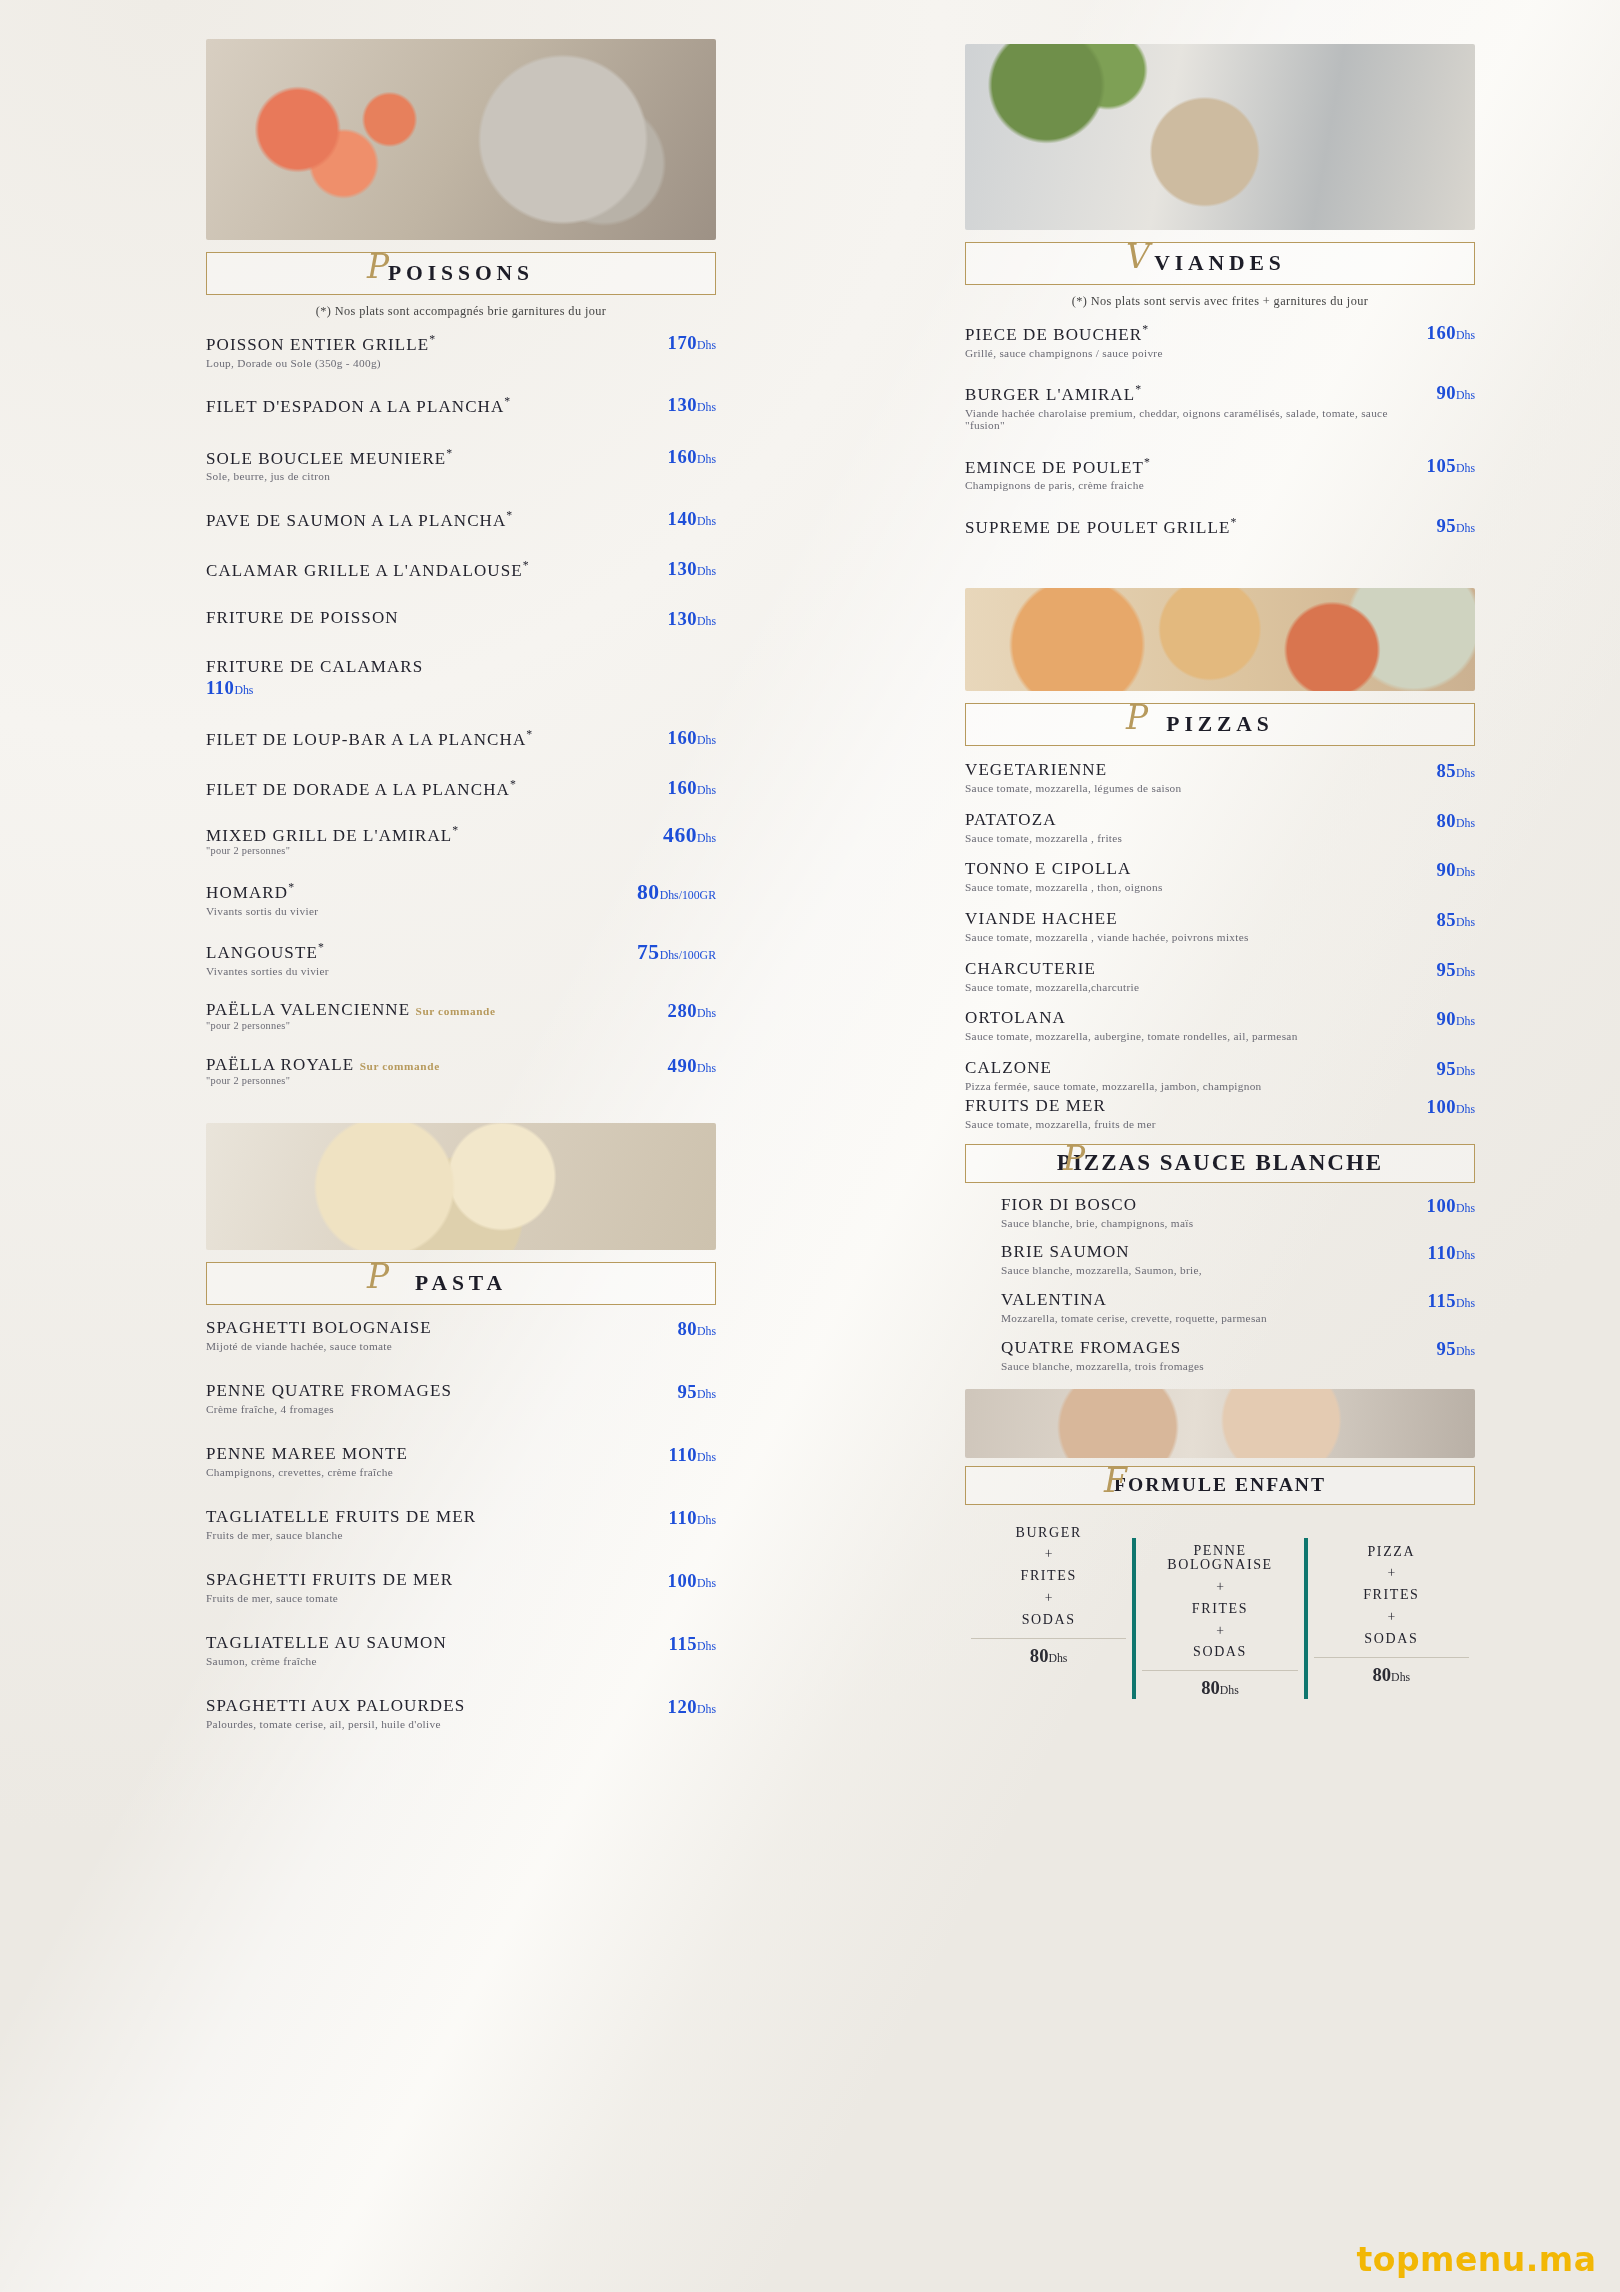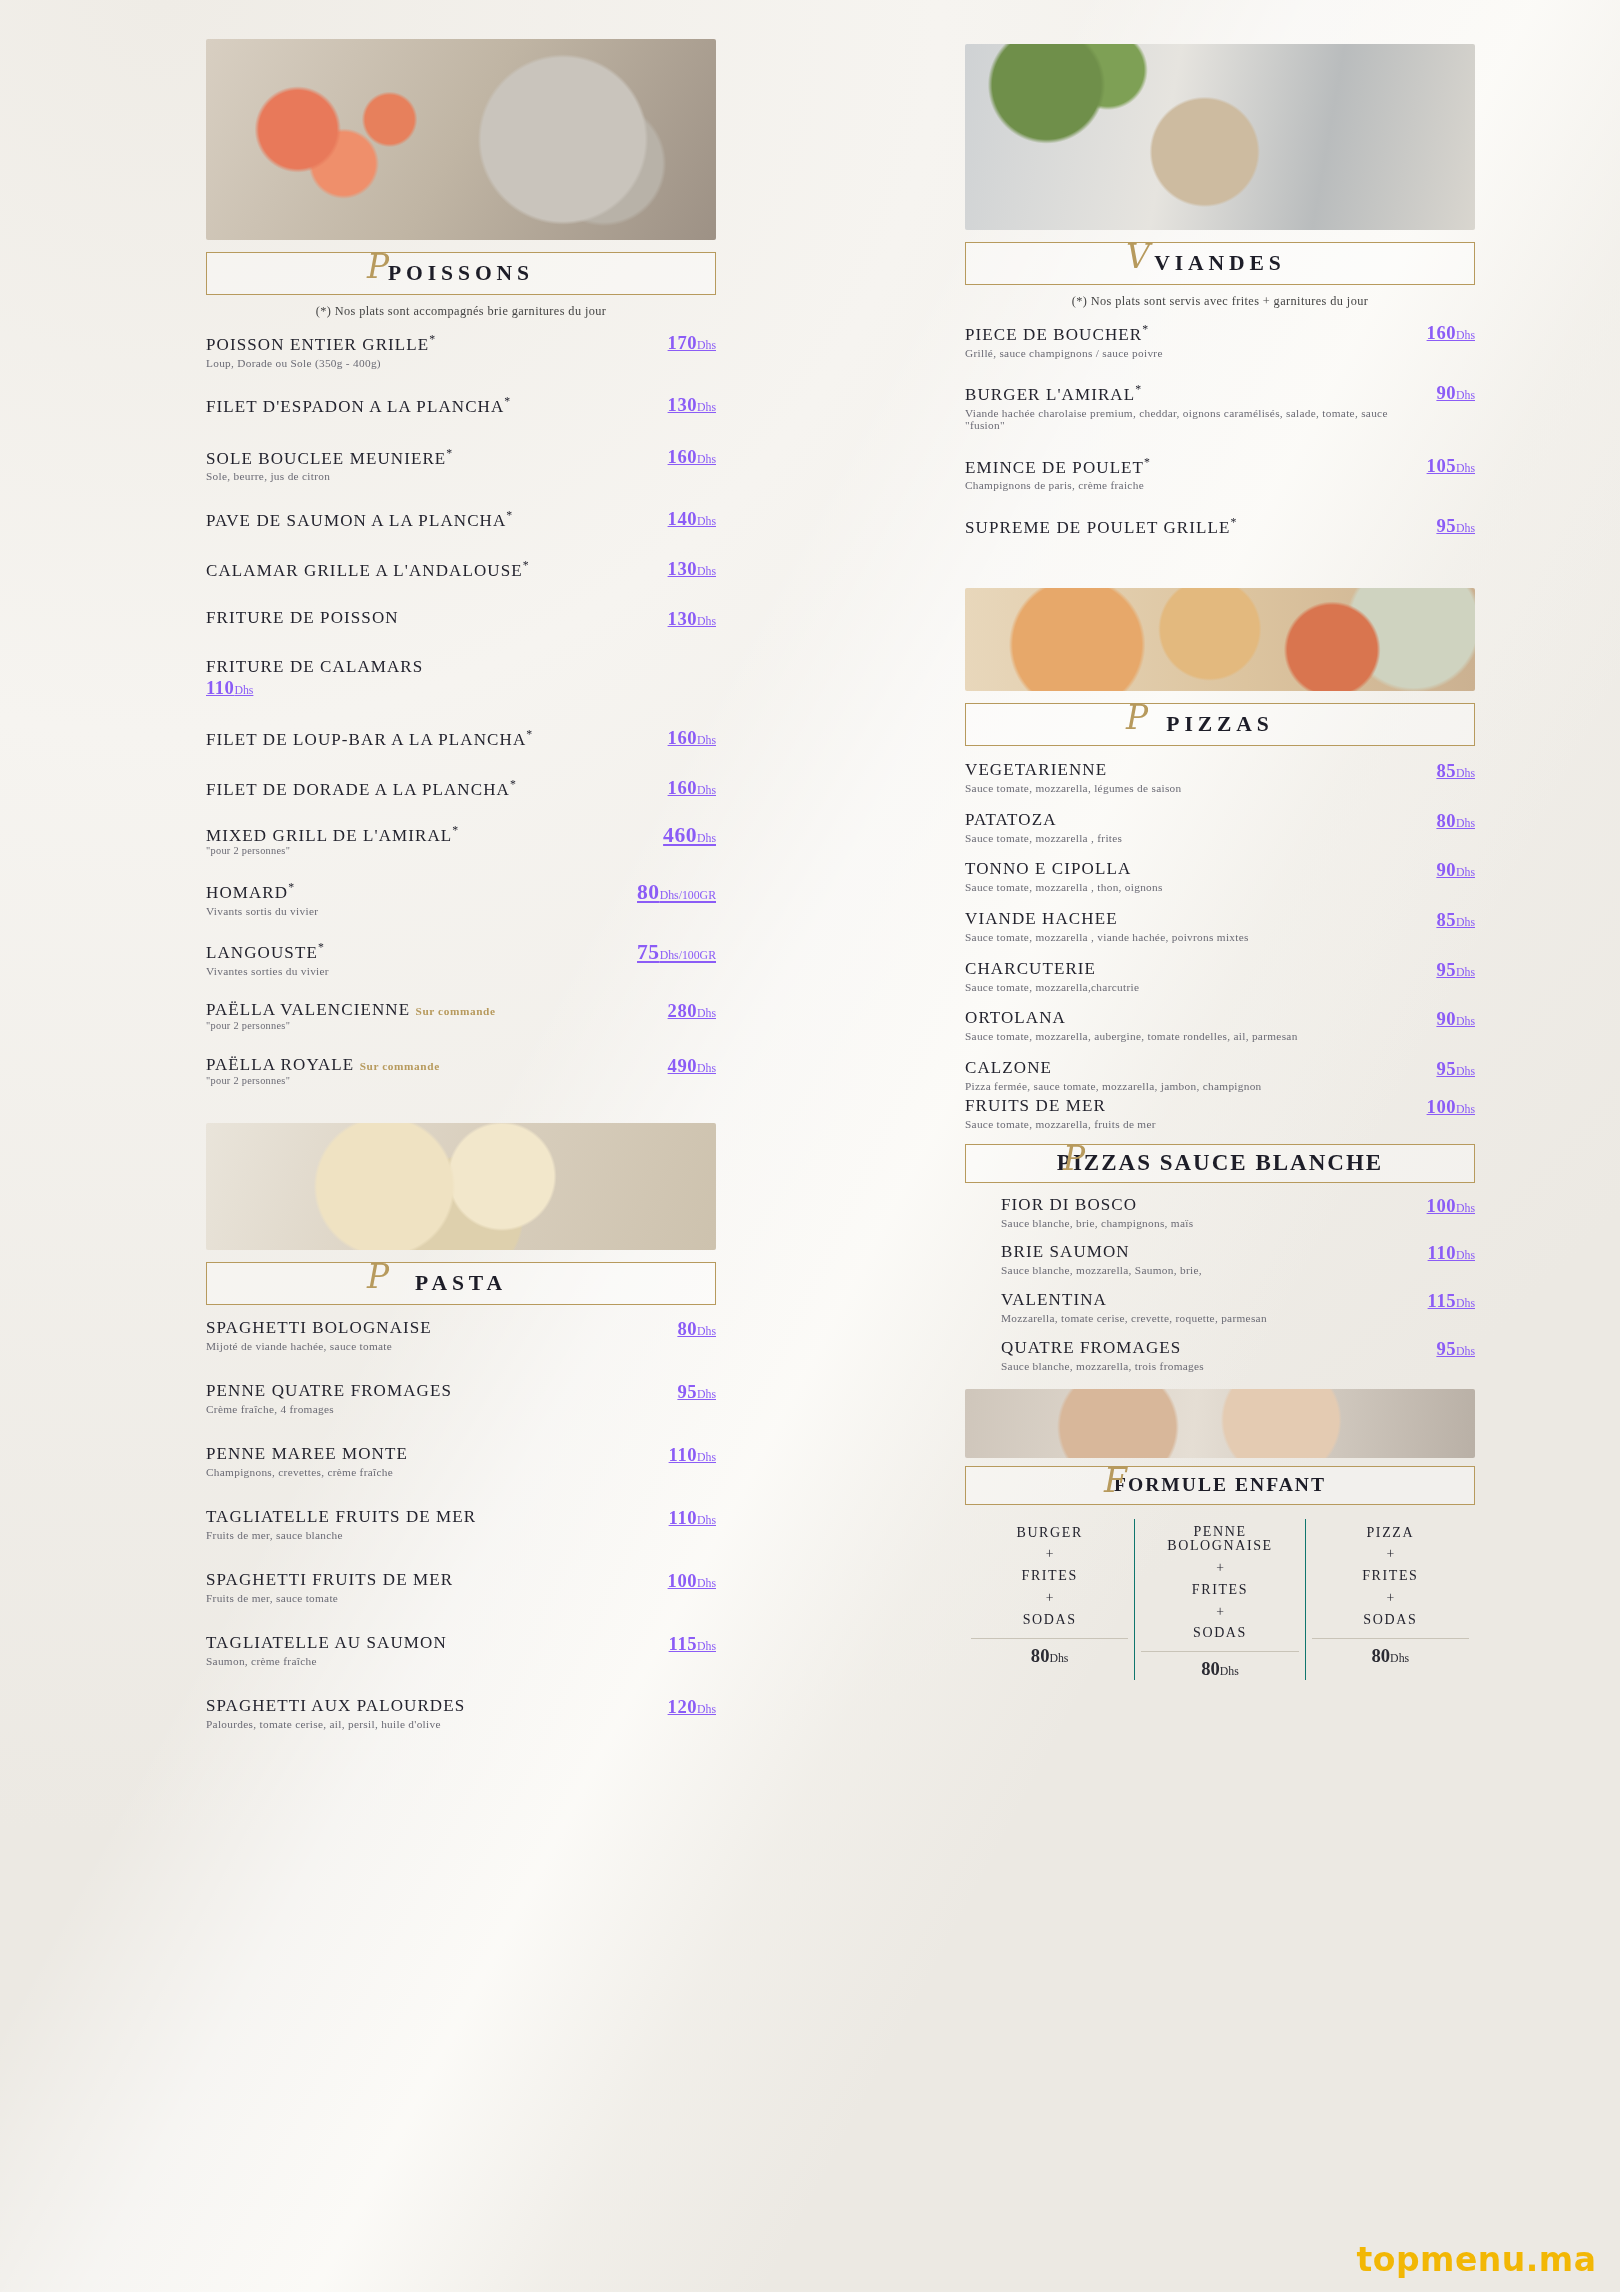--- a/index.html
+++ b/index.html
@@ -57,33 +57,33 @@
   }
   .item .left{flex:1;padding-right:9.8px;}
   .item .nm{
     font-size:17px;letter-spacing:1.1px;color:#23232e;white-space:nowrap;
   }
   .item .nm sup{color:#23232e;font-size:11.8px;}
   .item .desc{
     font-size:11.3px;color:#6a6a74;letter-spacing:0.3px;margin-top:2px;
   }
   .item .price{
-    font-size:18.6px;font-weight:700;color:#8b5cf6;white-space:nowrap;letter-spacing:0.5px;text-decoration:underline;
+    font-size:18.6px;font-weight:700;color:#1d4ed8;white-space:nowrap;letter-spacing:0.5px;
   }
   .item .price .u{font-size:11.8px;font-weight:400;letter-spacing:0;}
   .sur{color:#b79a5d;font-size:11.3px;letter-spacing:0.6px;font-weight:700;}
   .quote{font-size:10.3px;color:#6a6a74;letter-spacing:0.3px;}
 
   .list-poissons .item{margin-bottom:0;}
 
   .kid-grid{
     display:flex;margin-top:13.7px;text-align:center;
   }
   .kid-col{flex:1;padding:0 5.9px;}
-  .kid-col + .kid-col{border-left:1px solid #0f766e;}
+  .kid-col + .kid-col{border-left:4px solid #0f766e;margin-top:19px;}
   .kid-col .line{font-size:14px;letter-spacing:1.6px;color:#23232e;margin:5.9px 0;}
   .kid-col .plus{font-size:13.7px;color:#23232e;margin:2px 0;}
   .kid-col .kprice{font-size:18.6px;font-weight:700;margin-top:9.8px;border-top:1px solid #c9c4b8;padding-top:5.9px;}
   .kid-col .kprice .u{font-size:11.8px;font-weight:400;}
 
   .watermark{
     position:absolute;right:23.5px;bottom:13.7px;
     font-family:"DejaVu Sans", sans-serif;
     font-weight:700;font-size:33px;color:#f2b705;
     letter-spacing:0.5px;

